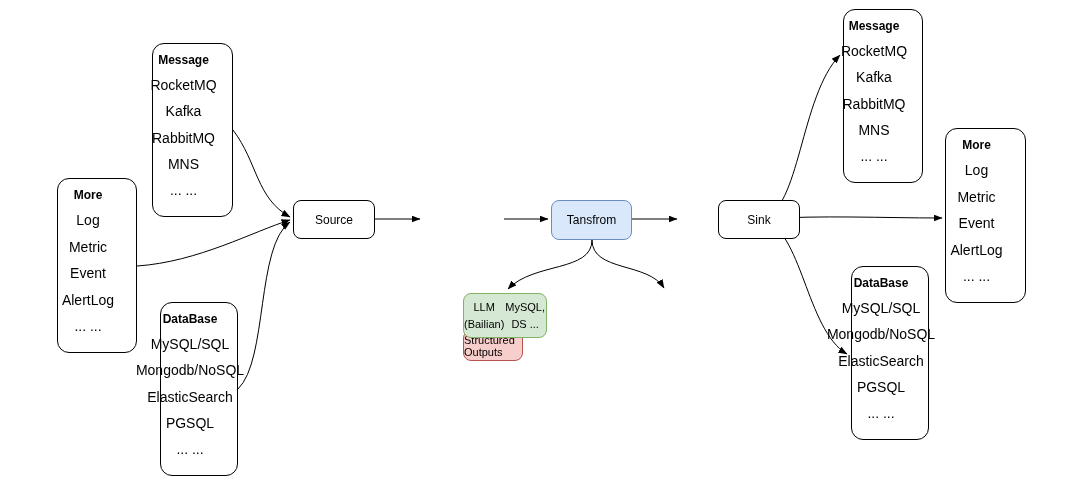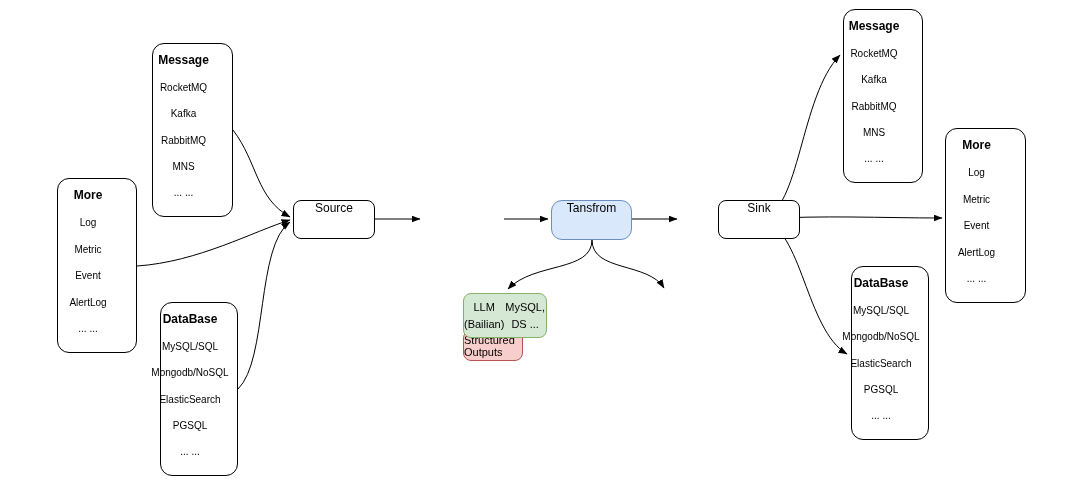--- a/index.html
+++ b/index.html
@@ -34,38 +34,38 @@
     justify-content: space-between;
     align-items: center;
     padding: 9px 20px 18px 2px;
     z-index: 1;
   }
   .listbox .title {
     font-weight: bold;
     font-size: 12px;
   }
   .listbox .item {
-    font-size: 10px;
+    font-size: 14px;
     white-space: nowrap;
   }
   .pnode {
     position: absolute;
     box-sizing: border-box;
     background: #ffffff;
     border: 1px solid #000000;
     border-radius: 8px;
     display: flex;
+    align-items: center;
     justify-content: center;
     font-size: 12px;
     z-index: 1;
   }
   .pnode.transform {
     background: #dae8fc;
     border-color: #6c8ebf;
-    border-radius: 11px;
   }
   .ainode {
     position: absolute;
     box-sizing: border-box;
     background: #d5e8d4;
     border: 1px solid #82b366;
     border-radius: 8px;
     display: flex;
     flex-direction: row;
     align-items: center;

